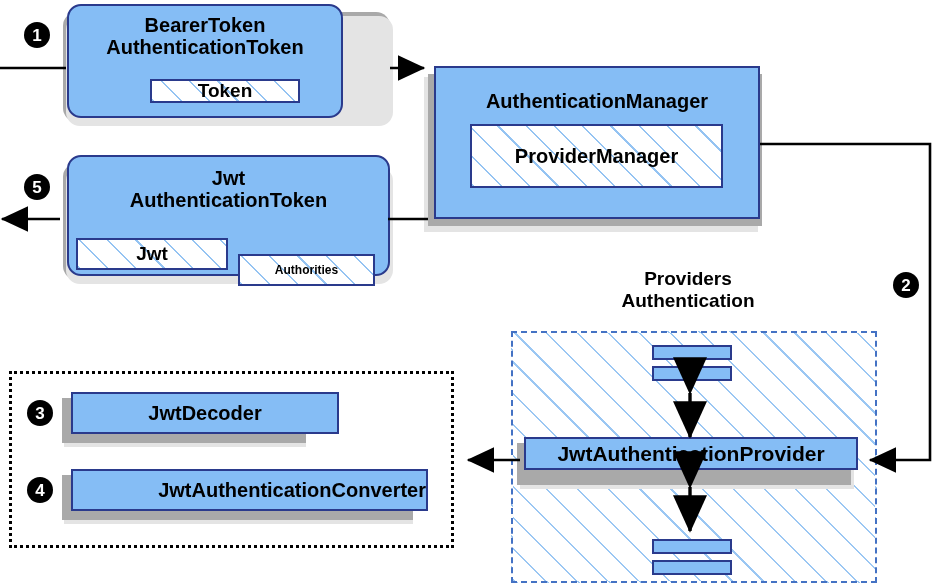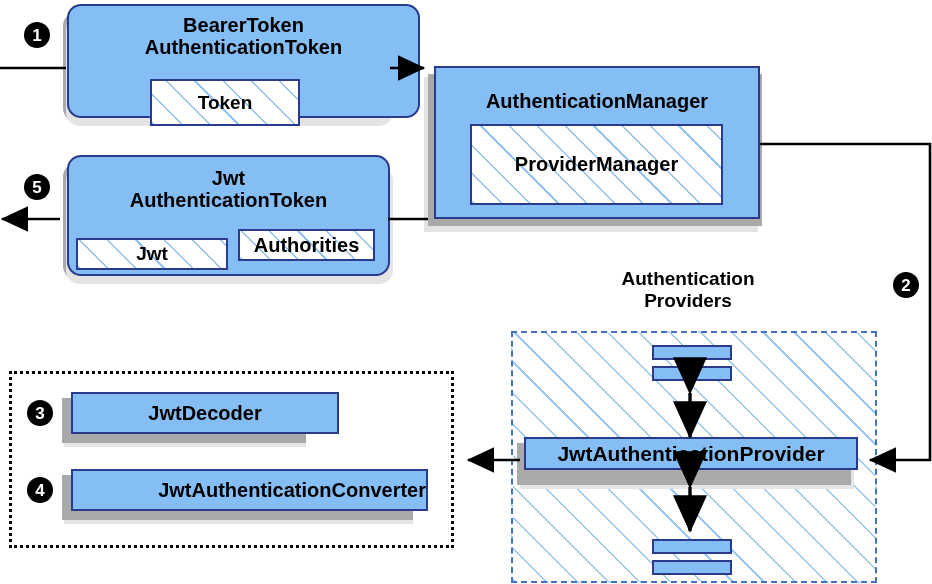--- a/index.html
+++ b/index.html
@@ -183,22 +183,22 @@
     <g>
       <line x1="690" y1="393" x2="690" y2="437" stroke="#000" stroke-width="3.4" marker-start="url(#arrowUp)" marker-end="url(#arrowDn)"></line>
     </g>
 
     <g>
       <line x1="690" y1="487" x2="690" y2="531" stroke="#000" stroke-width="3.4" marker-start="url(#arrowUp)" marker-end="url(#arrowDn)"></line>
     </g>
   </svg>
 
   <div class="sectionlabel" style="left:588px; top:268px; width:200px;">
+    <div>Providers</div>
     <div>Authentication</div>
-    <div>Providers</div>
   </div>
 
   <div class="providers-area" style="left:511px; top:331px; width:366px; height:252px;"></div>
 
   <div class="minibar" style="left:652px; top:345px; width:80px; height:15px;"></div>
   <div class="minibar" style="left:652px; top:366px; width:80px; height:15px;"></div>
 
   <div class="minibar" style="left:652px; top:539px; width:80px; height:15px;"></div>
   <div class="minibar" style="left:652px; top:560px; width:80px; height:15px;"></div>
 
@@ -206,44 +206,44 @@
   <div class="shadow1" style="left:517px; top:443px; width:334px; height:42px;"></div>
   <div class="node" style="left:524px; top:437px; width:334px; height:33px; font-size:21px;">
     <span>JwtAuthenticationProvider</span>
   </div>
 
   <div class="shadow2" style="left:424px; top:77px; width:334px; height:155px;"></div>
   <div class="shadow1" style="left:428px; top:74px; width:334px; height:152px;"></div>
   <div class="node" style="left:434px; top:66px; width:326px; height:153px; flex-direction:column; justify-content:flex-start; padding-top:22px; font-size:20px;">
     <span>AuthenticationManager</span>
   </div>
-  <div class="hatch" style="left:470px; top:124px; width:253px; height:81px; font-size:20px;">
+  <div class="hatch" style="left:470px; top:124px; width:253px; height:64px; font-size:20px;">
     <span>ProviderManager</span>
   </div>
 
   <div class="shadow1 rounded-sh" style="left:63px; top:12px; width:327px; height:110px;"></div>
   <div class="shadow2 rounded-sh" style="left:66px; top:16px; width:327px; height:110px;"></div>
-  <div class="node rounded" style="left:67px; top:4px; width:353px; height:114px; flex-direction:column; justify-content:flex-start; padding-top:8px; font-size:20px;">
+  <div class="node rounded" style="left:67px; top:4px; width:276px; height:114px; flex-direction:column; justify-content:flex-start; padding-top:8px; font-size:20px;">
     <span>BearerToken</span>
     <span>AuthenticationToken</span>
   </div>
-  <div class="hatch" style="left:150px; top:79px; width:150px; height:47px; font-size:19px;">
+  <div class="hatch" style="left:150px; top:79px; width:150px; height:24px; font-size:19px;">
     <span>Token</span>
   </div>
 
   <div class="shadow1 rounded-sh" style="left:63px; top:163px; width:327px; height:117px;"></div>
   <div class="shadow2 rounded-sh" style="left:66px; top:167px; width:327px; height:117px;"></div>
   <div class="node rounded" style="left:67px; top:155px; width:323px; height:121px; flex-direction:column; justify-content:flex-start; padding-top:10px; font-size:20px;">
     <span>Jwt</span>
     <span>AuthenticationToken</span>
   </div>
   <div class="hatch" style="left:76px; top:238px; width:152px; height:32px; font-size:19px;">
     <span>Jwt</span>
   </div>
-  <div class="hatch" style="left:238px; top:229px; width:137px; height:32px; font-size:20px;align-items:center;">
+  <div class="hatch" style="left:238px; top:254px; width:137px; height:32px; font-size:12px;align-items:center;">
     <span>Authorities</span>
   </div>
 
   <div class="dotted-area" style="left:9px; top:371px; width:445px; height:177px;"></div>
 
   <div class="shadow2" style="left:64px; top:402px; width:242px; height:45px;"></div>
   <div class="shadow1" style="left:62px; top:398px; width:244px; height:45px;"></div>
   <div class="node" style="left:71px; top:392px; width:268px; height:42px; font-size:20px;">
     <span>JwtDecoder</span>
   </div>

